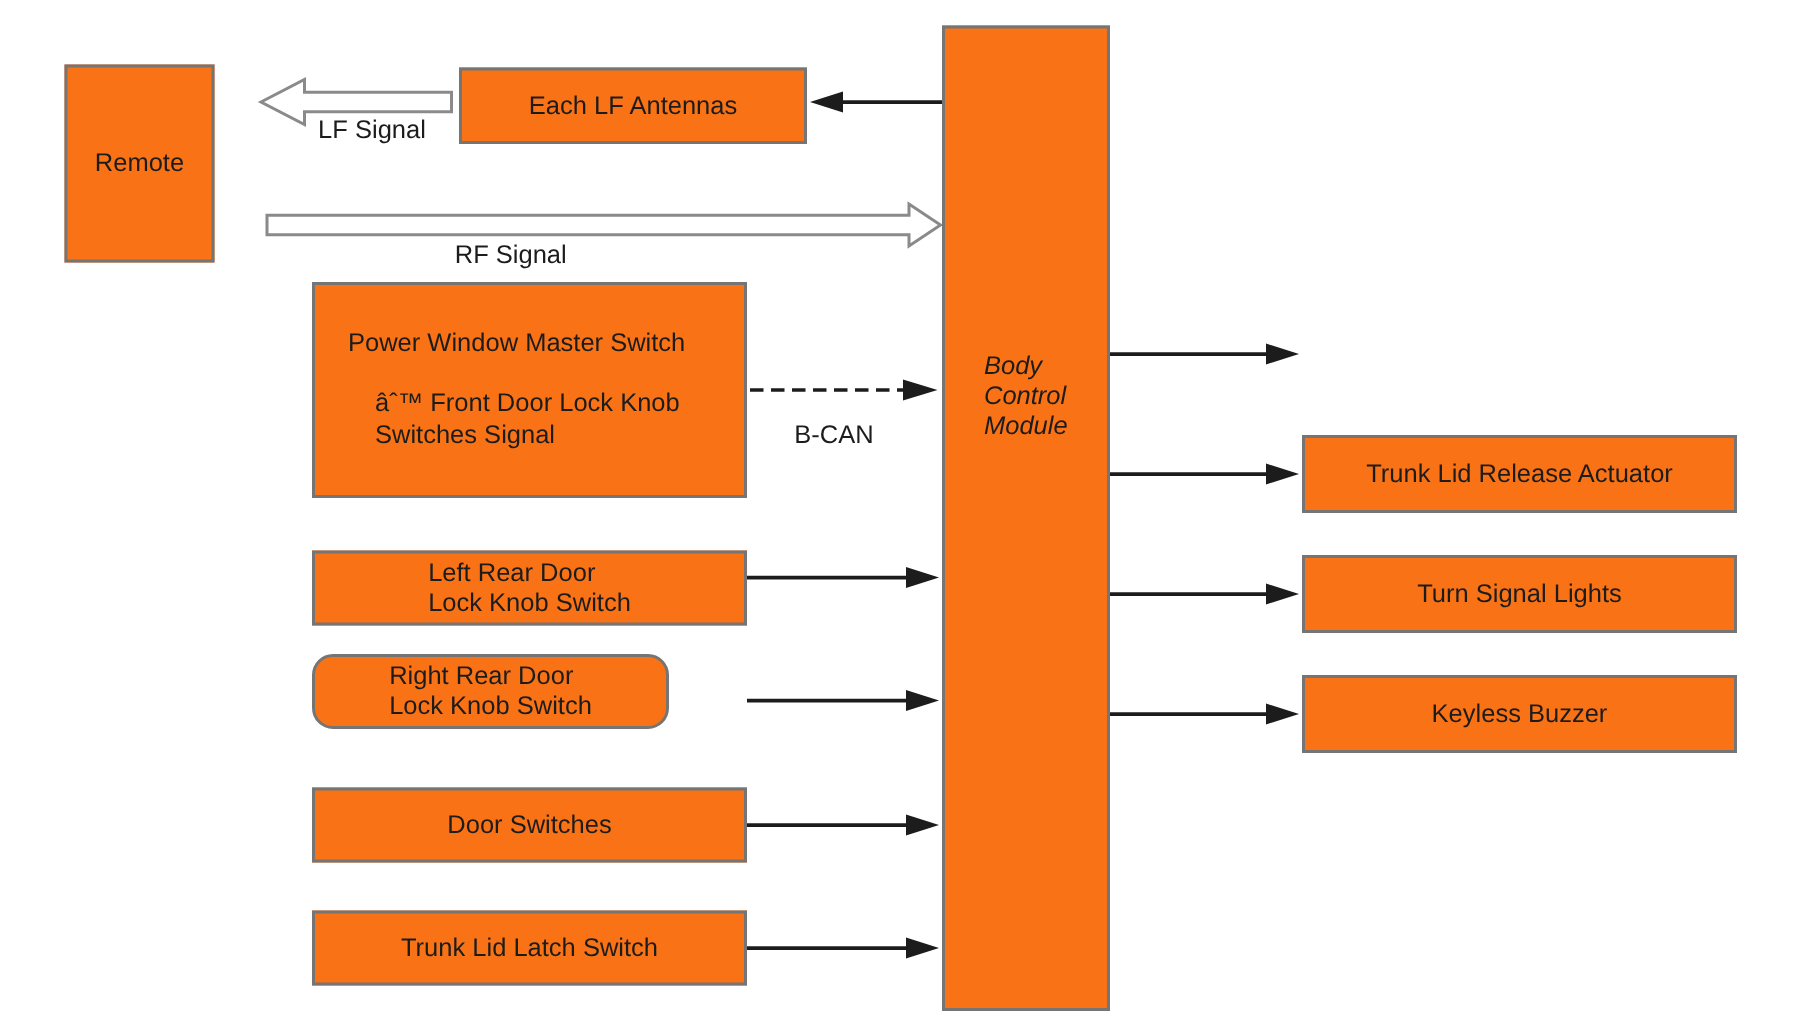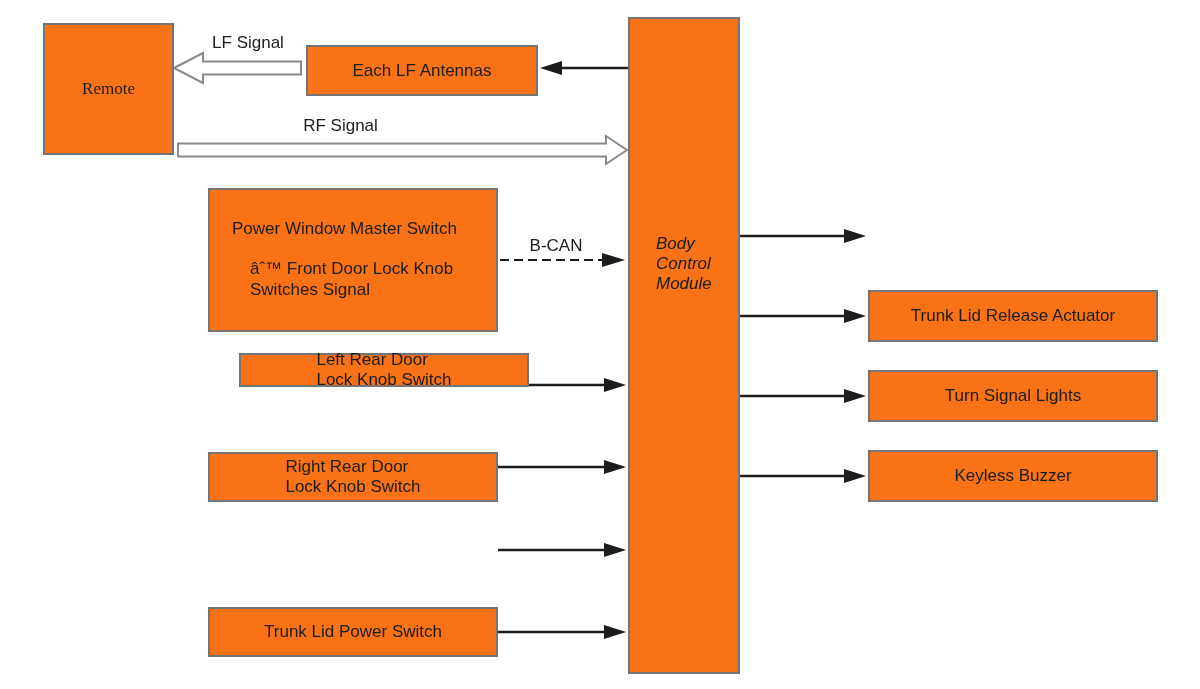--- a/index.html
+++ b/index.html
@@ -9,31 +9,31 @@
     overflow:hidden;
   }
   .arrow-layer { position:absolute; left:0; top:0; width:1200px; height:689px; }
   .node {
     position:absolute; background:#f97316; border:2px solid #757575;
     box-sizing:border-box; display:flex; align-items:center; justify-content:center;
     text-align:center; line-height:20px;
   }
   .node .block { text-align:left; }
   .node.freeform { display:block; }
-  .edge-label { position:absolute; text-align:center; white-space:nowrap; }
+  .edge-label { position:absolute; text-align:center; white-space:nowrap;margin-top:44px; }
   
-  .n-remote        { left:43px;  top:23px;  width:131px; height:132px;font-family:Liberation Serif, serif; }
+  .n-remote        { left:43px;  top:43px;  width:100px; height:132px; }
   .n-antennas      { left:306px; top:45px;  width:232px; height:51px;  }
   .n-bcm           { left:628px; top:17px;  width:112px; height:657px; }
   .n-bcm .block    { position:absolute; left:26px; top:215px; line-height:20px;font-style:italic; }
   .n-pwms          { left:208px; top:188px; width:290px; height:144px; }
   .n-pwms .l1      { position:absolute; left:11px; top:29px;margin-left:11px; }
   .n-pwms .sub     { position:absolute; left:40px; top:68px; line-height:21px; text-align:left; }
-  .n-lrd           { left:208px; top:353px; width:290px; height:34px;margin-left:31px; }
-  .n-rrd           { left:208px; top:452px; width:290px; height:50px; }
+  .n-lrd           { left:208px; top:367px; width:290px; height:50px; }
+  .n-rrd           { left:208px; top:436px; width:238px; height:50px;border-radius:14px; }
   .n-dsw           { left:208px; top:525px; width:290px; height:50px; }
   .n-tll           { left:208px; top:607px; width:290px; height:50px; }
   .n-dla           { left:868px; top:211px; width:290px; height:52px; }
   .n-tlr           { left:868px; top:290px; width:290px; height:52px; }
   .n-tsl           { left:868px; top:370px; width:290px; height:52px; }
   .n-kbz           { left:868px; top:450px; width:290px; height:52px; }
   
   .lbl-lf   { left:198px; top:33px;  width:100px; }
   .lbl-rf   { left:283px; top:116px; width:115px; }
   .lbl-bcan { left:514px; top:236px; width:84px;  }
@@ -133,23 +133,26 @@
     </div>
   </div>
 
   <div class="node n-rrd">
     <div class="block">
       <div>Right Rear Door</div>
       <div>Lock Knob Switch</div>
     </div>
   </div>
 
+  <div class="node n-dsw">
+    <span>Door Switches</span>
+  </div>
 
   <div class="node n-tll">
-    <span>Trunk Lid Power Switch</span>
+    <span>Trunk Lid Latch Switch</span>
   </div>
 
 
   <div class="node n-tlr">
     <span>Trunk Lid Release Actuator</span>
   </div>
 
   <div class="node n-tsl">
     <span>Turn Signal Lights</span>
   </div>

